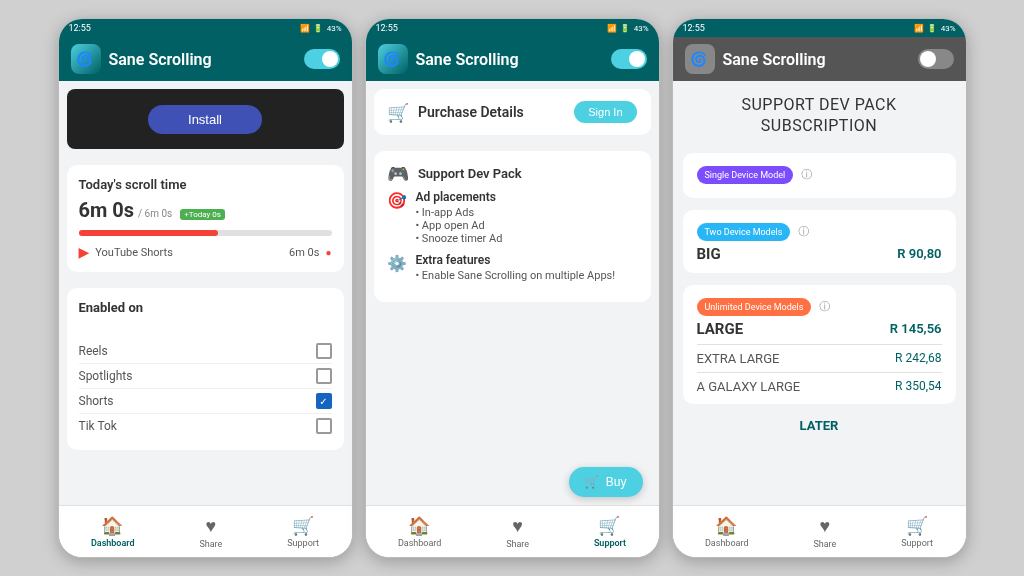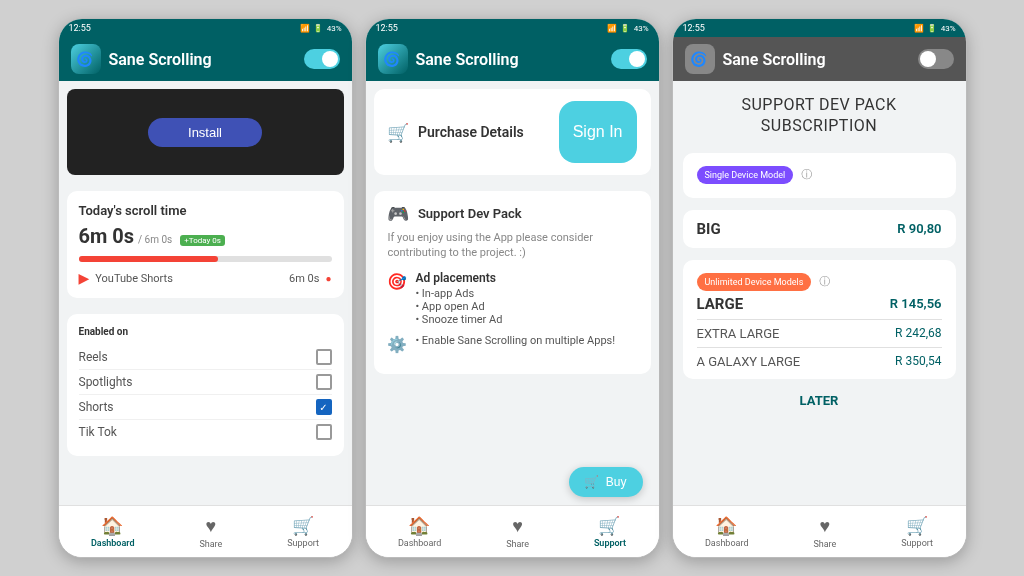--- a/index.html
+++ b/index.html
@@ -119,21 +119,21 @@
       padding: 4px 8px;
     }
     .nav-icon { font-size: 18px; color: #666; }
     .nav-icon.active { color: #006064; }
     .nav-label { font-size: 9px; color: #666; }
     .nav-label.active { color: #006064; font-weight: 600; }
 
     
     .install-banner {
       background: #222;
-      height: 86px;
+      height: 60px;
       display: flex;
       align-items: center;
       justify-content: center;
       margin: 8px;
       border-radius: 8px;
     }
     .install-btn {
       background: #3f51b5;
       color: #fff;
       border: none;
@@ -159,21 +159,21 @@
     .app-name { font-size: 11px; color: #555; flex: 1; }
     .app-time { font-size: 11px; color: #555; }
     .app-dot { color: #f44336; font-size: 10px; }
 
     .enabled-card {
       background: #fff;
       margin: 8px;
       border-radius: 10px;
       padding: 12px;
     }
-    .enabled-title { font-size: 10px; font-weight: 700; color: #333; margin-bottom: 8px; }
+    .enabled-title { font-size: 13px; font-weight: 700; color: #333; margin-bottom: 24px; }
     .enabled-row { display: flex; align-items: center; justify-content: space-between; padding: 4px 0; border-bottom: 1px solid #f0f0f0; }
     .enabled-row:last-child { border-bottom: none; }
     .enabled-label { font-size: 12px; color: #555; }
     .checkbox-unchecked {
       width: 16px; height: 16px;
       border: 2px solid #999;
       border-radius: 2px;
     }
     .checkbox-checked {
       width: 16px; height: 16px;
@@ -195,22 +195,22 @@
       justify-content: space-between;
     }
     .purchase-left { display: flex; align-items: center; gap: 8px; }
     .cart-icon { font-size: 18px; color: #555; }
     .purchase-title { font-size: 14px; font-weight: 600; color: #333; }
     .sign-in-btn {
       background: #4dd0e1;
       color: #fff;
       border: none;
       border-radius: 16px;
-      padding: 22px 14px;
-      font-size: 16px;
+      padding: 5px 14px;
+      font-size: 11px;
       cursor: pointer;
     }
     .support-card {
       background: #fff;
       margin: 8px;
       border-radius: 10px;
       padding: 12px 14px;
     }
     .support-header { display: flex; align-items: center; gap: 8px; margin-bottom: 6px; }
     .support-icon { font-size: 18px; }
@@ -384,33 +384,33 @@
           <span class="cart-icon">🛒</span>
           <span class="purchase-title">Purchase Details</span>
         </div>
         <button class="sign-in-btn">Sign In</button>
       </div>
       <div class="support-card">
         <div class="support-header">
           <span class="support-icon">🎮</span>
           <span class="support-title">Support Dev Pack</span>
         </div>
-        <div class="support-desc">If you enjoy using the App please consider contributing to the project. :)</div>
         <div class="feature-row">
           <span class="feature-icon">🎯</span>
           <div class="feature-content">
             <div class="feature-title">Ad placements</div>
             <div class="feature-item">• In-app Ads</div>
             <div class="feature-item">• App open Ad</div>
             <div class="feature-item">• Snooze timer Ad</div>
           </div>
         </div>
         <div class="feature-row">
           <span class="feature-icon">⚙️</span>
           <div class="feature-content">
+            <div class="feature-title">Extra features</div>
             <div class="feature-item">• Enable Sane Scrolling on multiple Apps!</div>
           </div>
         </div>
       </div>
       <div style="position:absolute; bottom:8px; right:16px;">
         <button class="buy-btn">
           <span>🛒</span>
           <span>Buy</span>
         </button>
       </div>
@@ -456,20 +456,24 @@
       </div>
 
       <div class="plan-card">
         <div>
           <span class="plan-badge badge-purple">Single Device Model</span>
           <span class="info-icon">ⓘ</span>
         </div>
       </div>
 
       <div class="plan-card">
+        <div>
+          <span class="plan-badge badge-blue">Two Device Models</span>
+          <span class="info-icon">ⓘ</span>
+        </div>
         <div class="plan-row">
           <span class="plan-name">BIG</span>
           <span class="plan-price">R 90,80</span>
         </div>
       </div>
 
       <div class="plan-card">
         <div>
           <span class="plan-badge badge-orange">Unlimited Device Models</span>
           <span class="info-icon">ⓘ</span>

